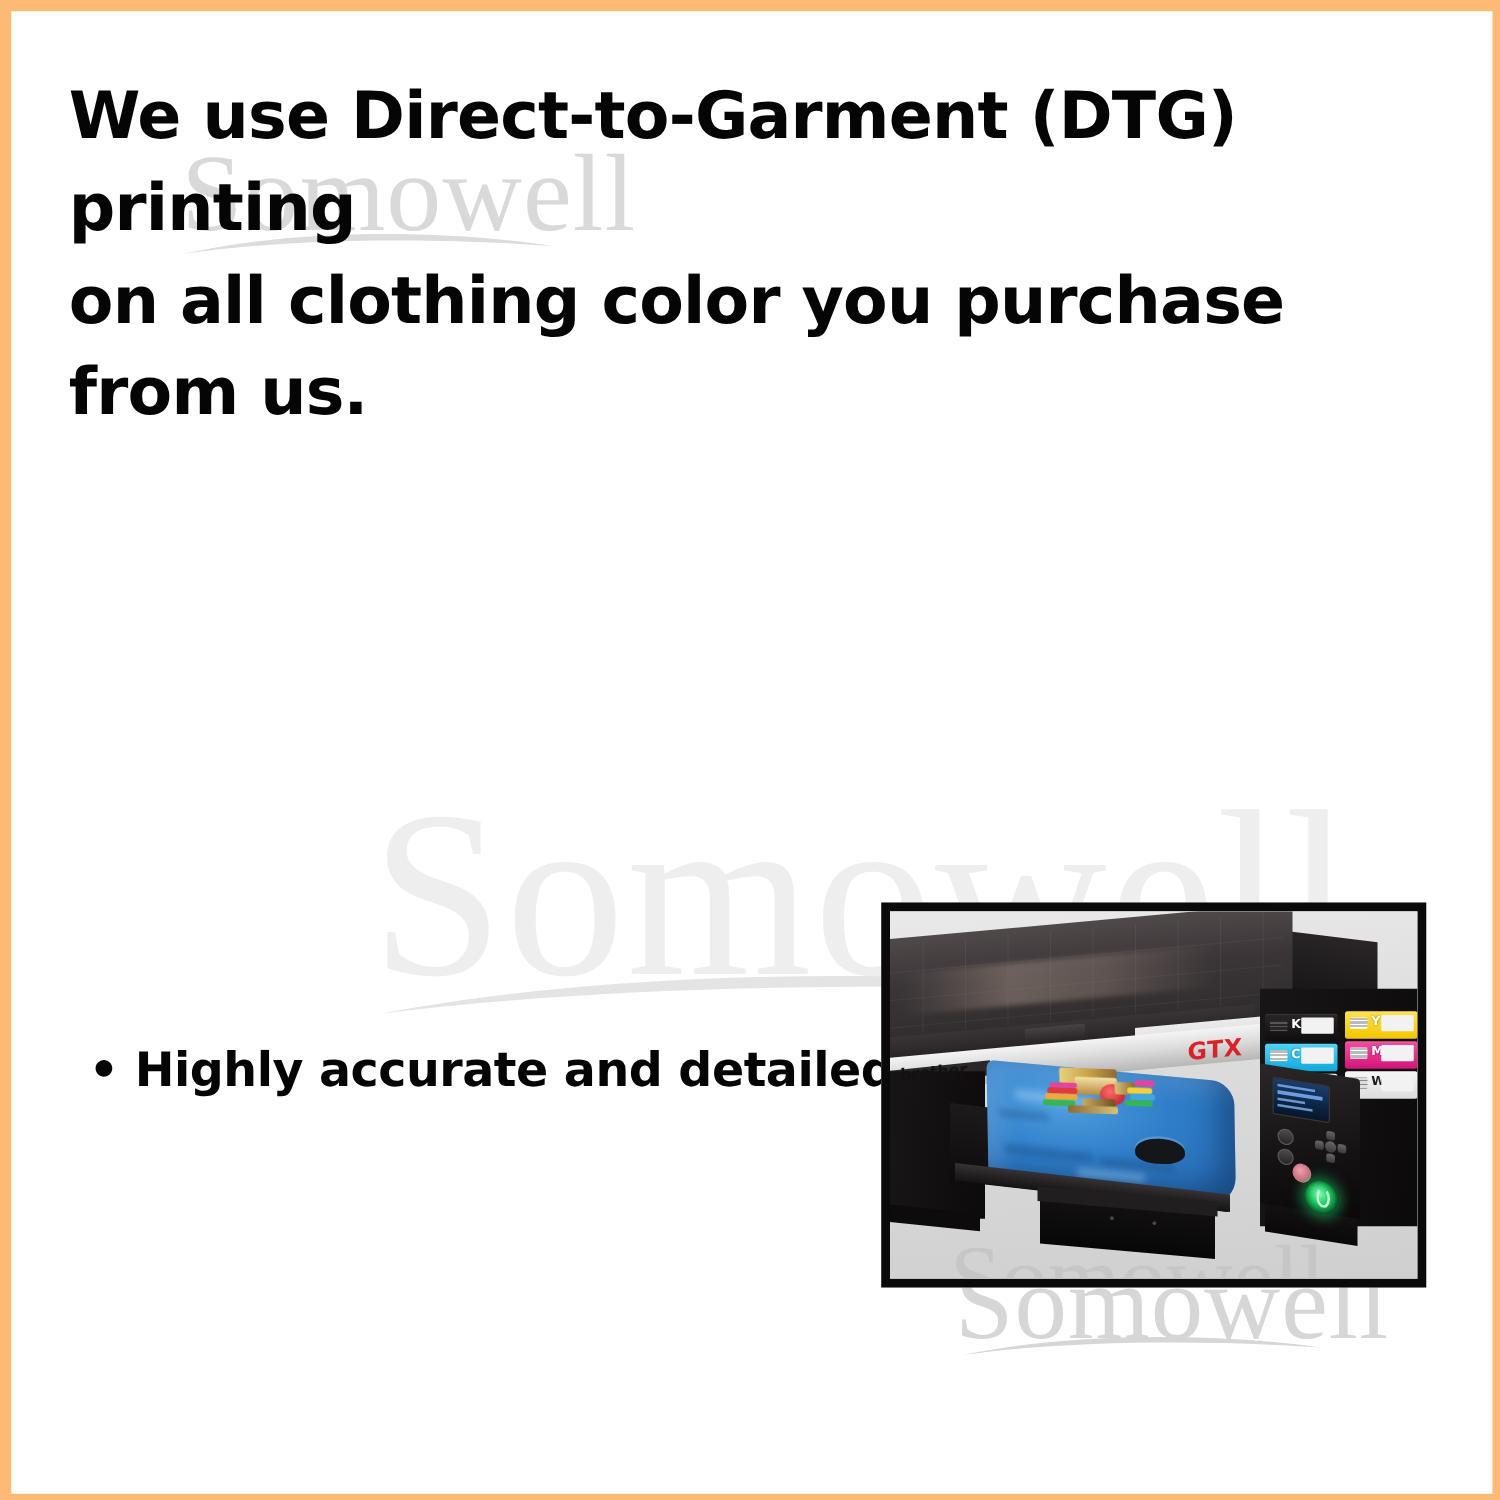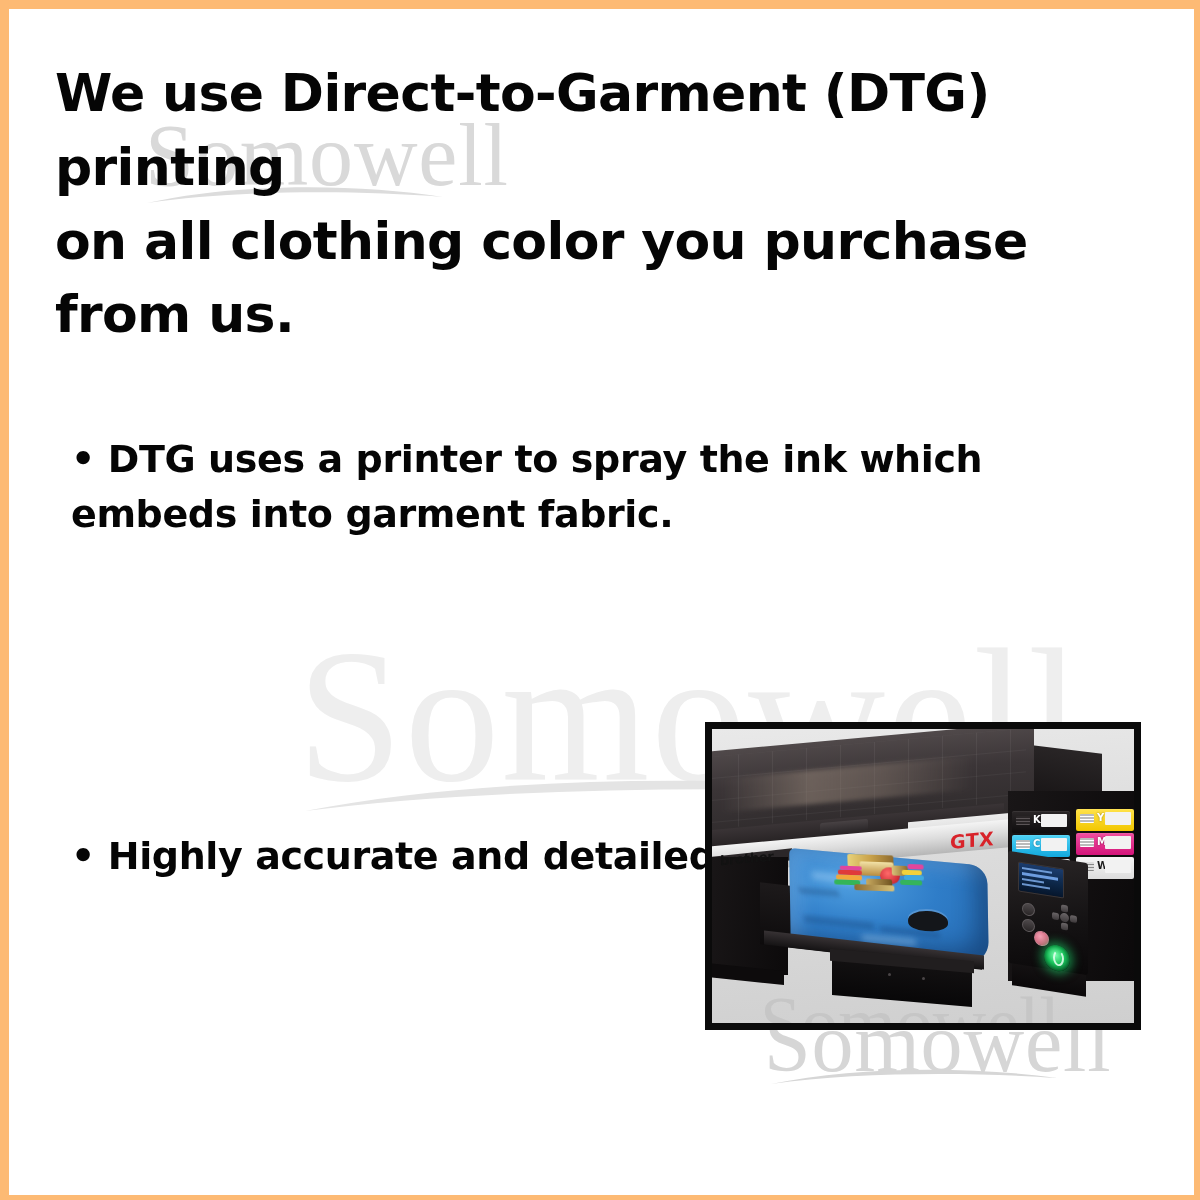--- a/index.html
+++ b/index.html
@@ -492,21 +492,20 @@
     <div class="wm-swoosh" id="wm-bot-sw">
       <svg width="290" height="24" viewBox="0 0 290 24">
           <path d="M2 20 C 86 2, 202 2, 288 14 C 202 8, 86 8, 2 20 Z" fill="#d6d6d6"></path>
         </svg>
     </div>
 
     <div id="text-col">
       <p class="headline">We use Direct-to-Garment (DTG) printing
 on all clothing color you purchase from us.</p>
 
-      <p class="bullet" id="bullet-0">• DTG uses a printer to spray the ink which embeds into garment fabric.</p>
       <p class="bullet" id="bullet-2">• Highly accurate and detailed.</p>
     </div>
 
     <div id="photo">
       <div id="photo-inner">
 
         <div class="photo-wm">Somowell</div>
 
         <div class="pr-rightcol"></div>
         <div class="pr-top-right"></div>

